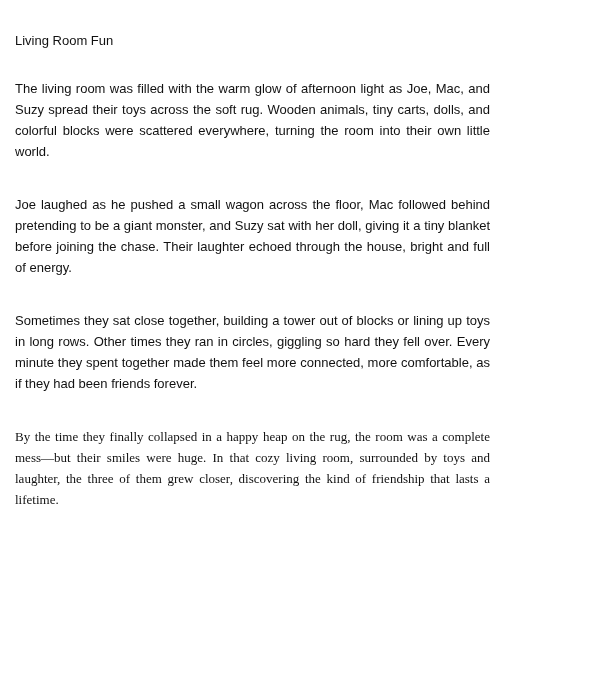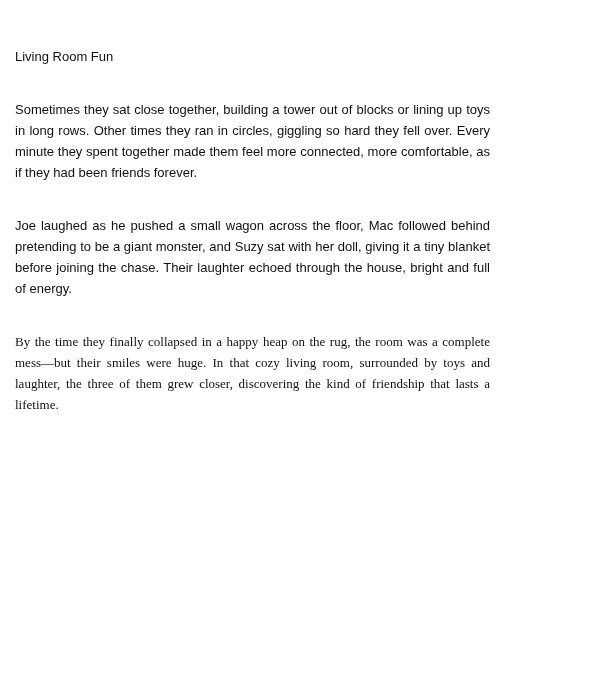--- a/index.html
+++ b/index.html
@@ -8,21 +8,21 @@
       background: #ffffff;
     }
     body {
       width: 600px;
       height: 680px;
       overflow: hidden;
       font-family: "Liberation Sans", sans-serif;
       color: #111111;
     }
     .page {
-      padding: 16px 15px;
+      padding: 0 15px;
       box-sizing: border-box;
       width: 505px;
     }
     .title {
       font-size: 13px;
       line-height: 20px;
       margin: 0;
       padding-top: 31px;
       font-weight: normal;
     }
@@ -35,16 +35,17 @@
     .para.p1 { margin-top: 27px; }
     .para.p2 { margin-top: 32px; }
     .para.p3 { margin-top: 32px; }
     .para.p4 { margin-top: 32px; font-family: Liberation Serif, serif; }
   </style>
 </head>
 <body>
 
 <div class="page">
   <h1 class="title">Living Room Fun</h1>
+  <p class="para p1">The living room was filled with the warm glow of afternoon light as Joe, Mac, and Suzy spread their toys across the soft rug. Wooden animals, tiny carts, dolls, and colorful blocks were scattered everywhere, turning the room into their own little world.</p>
+  <p class="para p2">Joe laughed as he pushed a small wagon across the floor, Mac followed behind pretending to be a giant monster, and Suzy sat with her doll, giving it a tiny blanket before joining the chase. Their laughter echoed through the house, bright and full of energy.</p>
   <p class="para p3">Sometimes they sat close together, building a tower out of blocks or lining up toys in long rows. Other times they ran in circles, giggling so hard they fell over. Every minute they spent together made them feel more connected, more comfortable, as if they had been friends forever.</p>
-  <p class="para p2">Joe laughed as he pushed a small wagon across the floor, Mac followed behind pretending to be a giant monster, and Suzy sat with her doll, giving it a tiny blanket before joining the chase. Their laughter echoed through the house, bright and full of energy.</p>
   <p class="para p4">By the time they finally collapsed in a happy heap on the rug, the room was a complete mess—but their smiles were huge. In that cozy living room, surrounded by toys and laughter, the three of them grew closer, discovering the kind of friendship that lasts a lifetime.</p>
 </div>
 
 </body></html>

